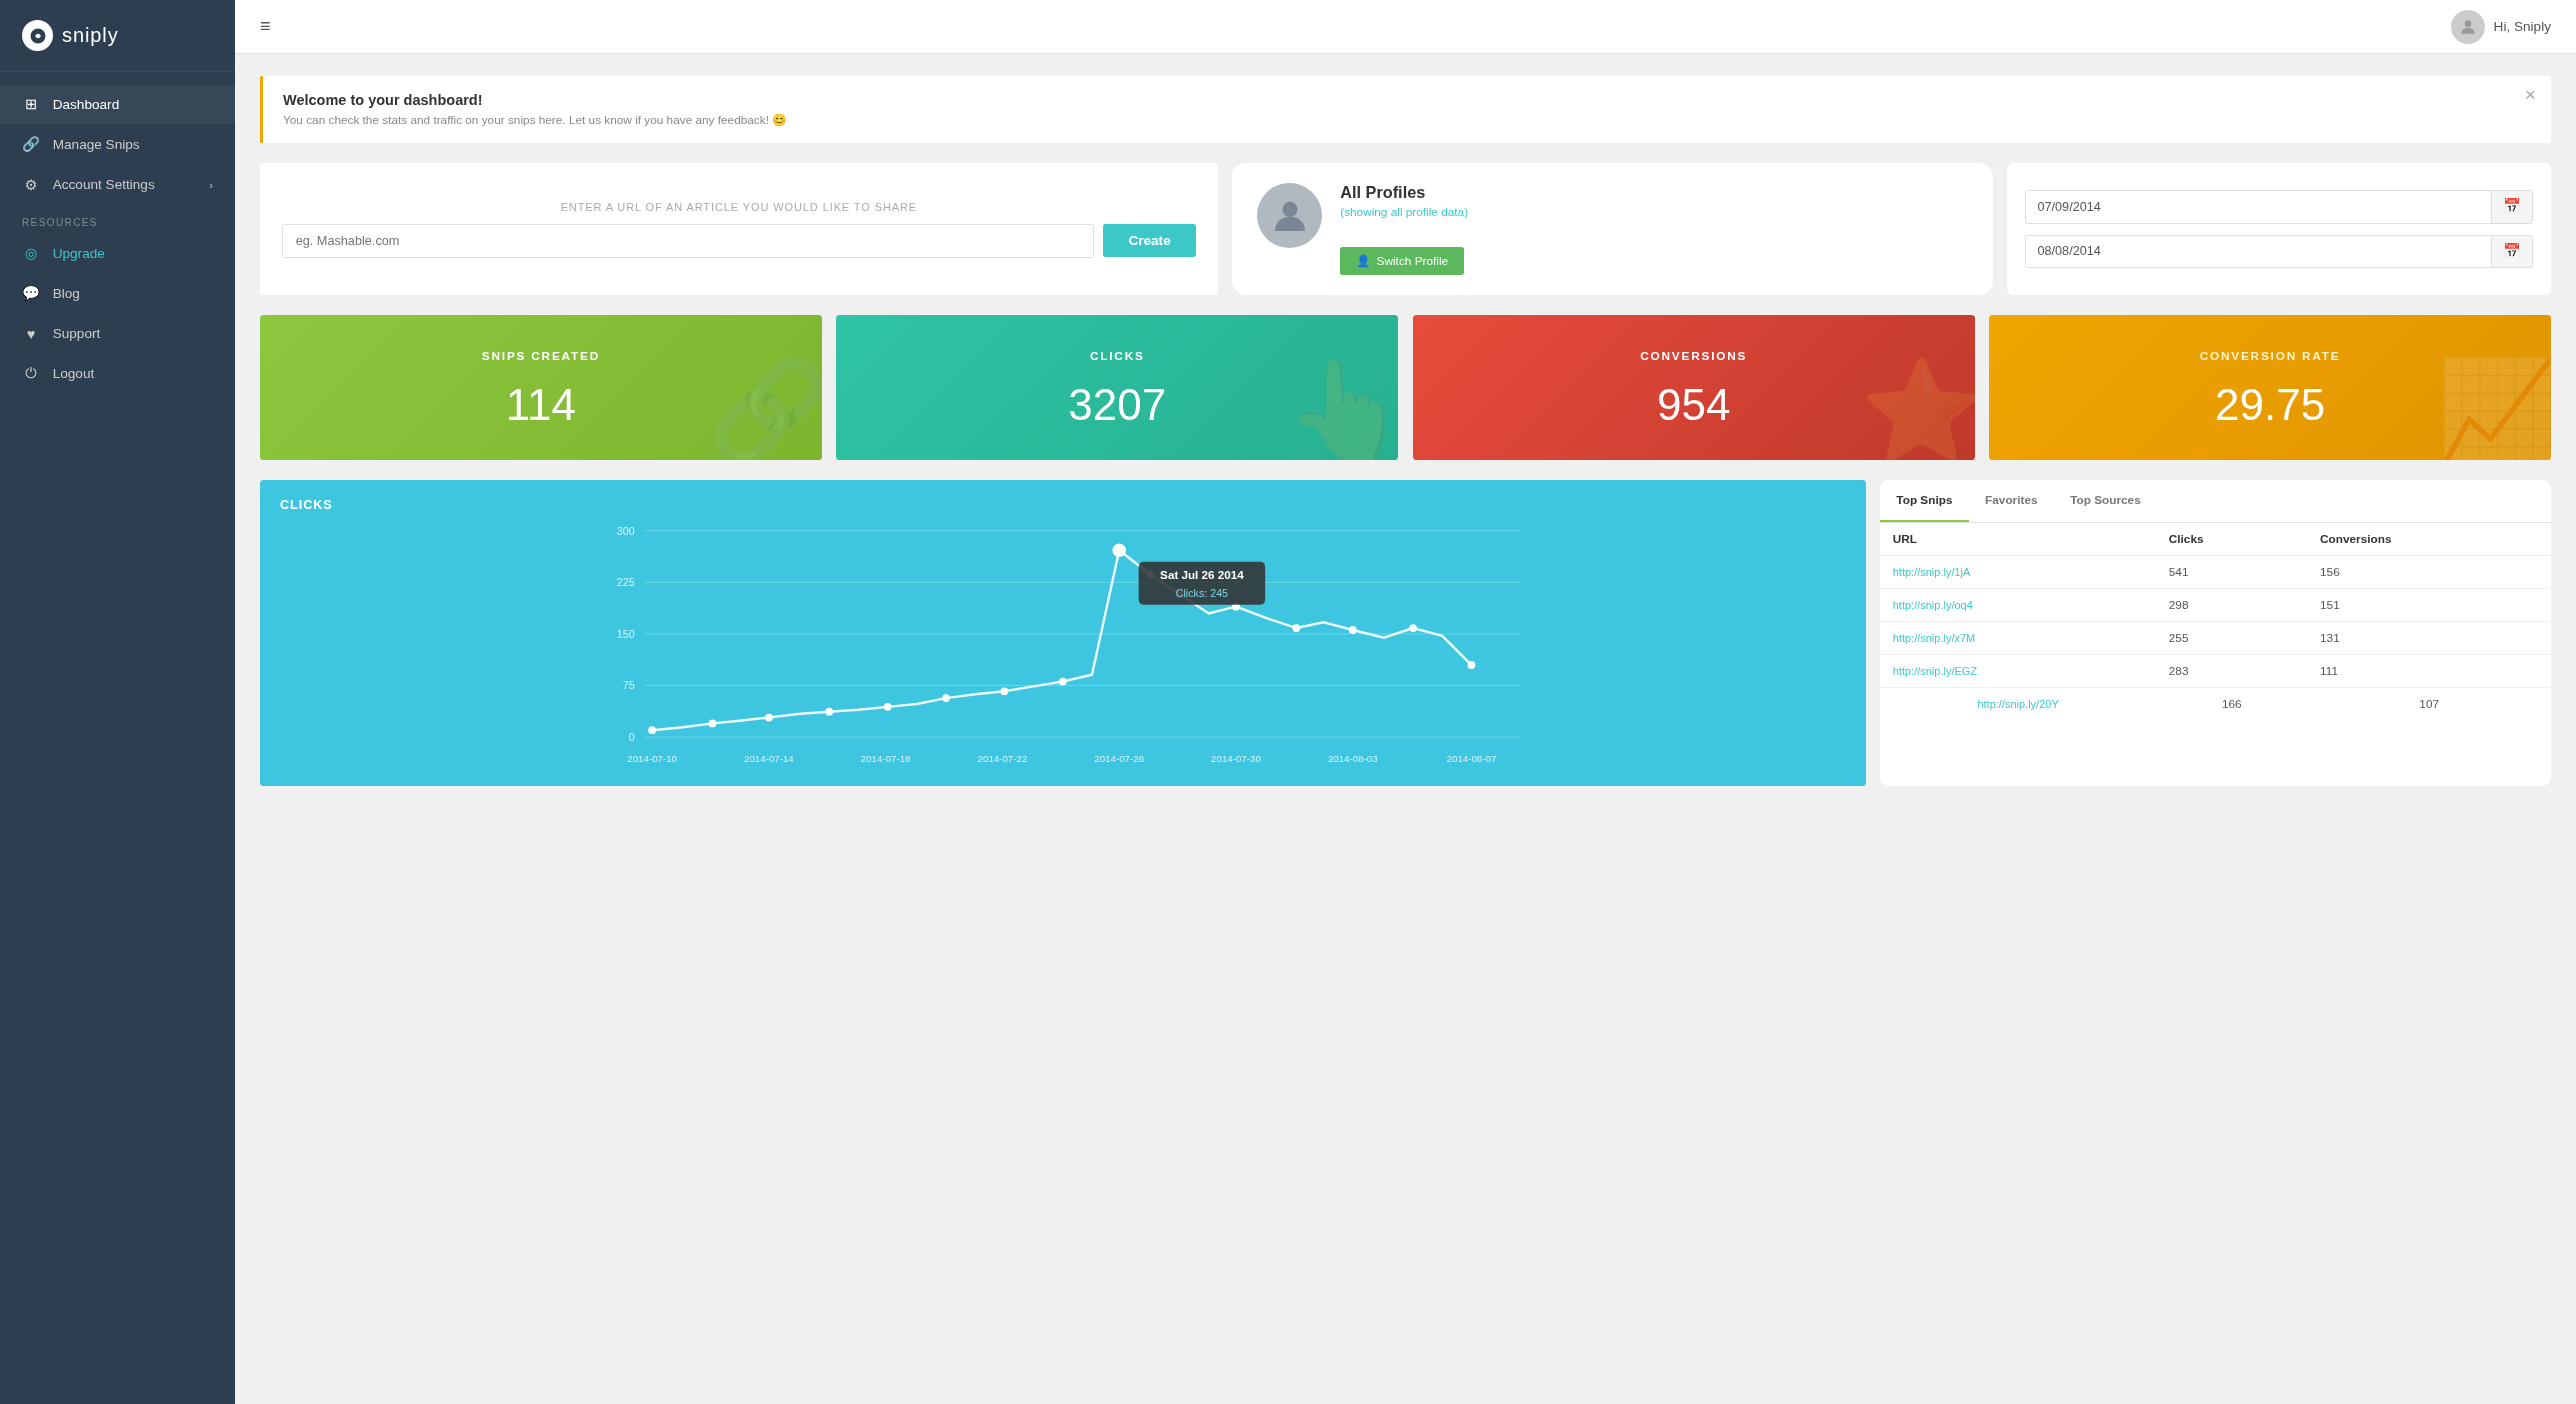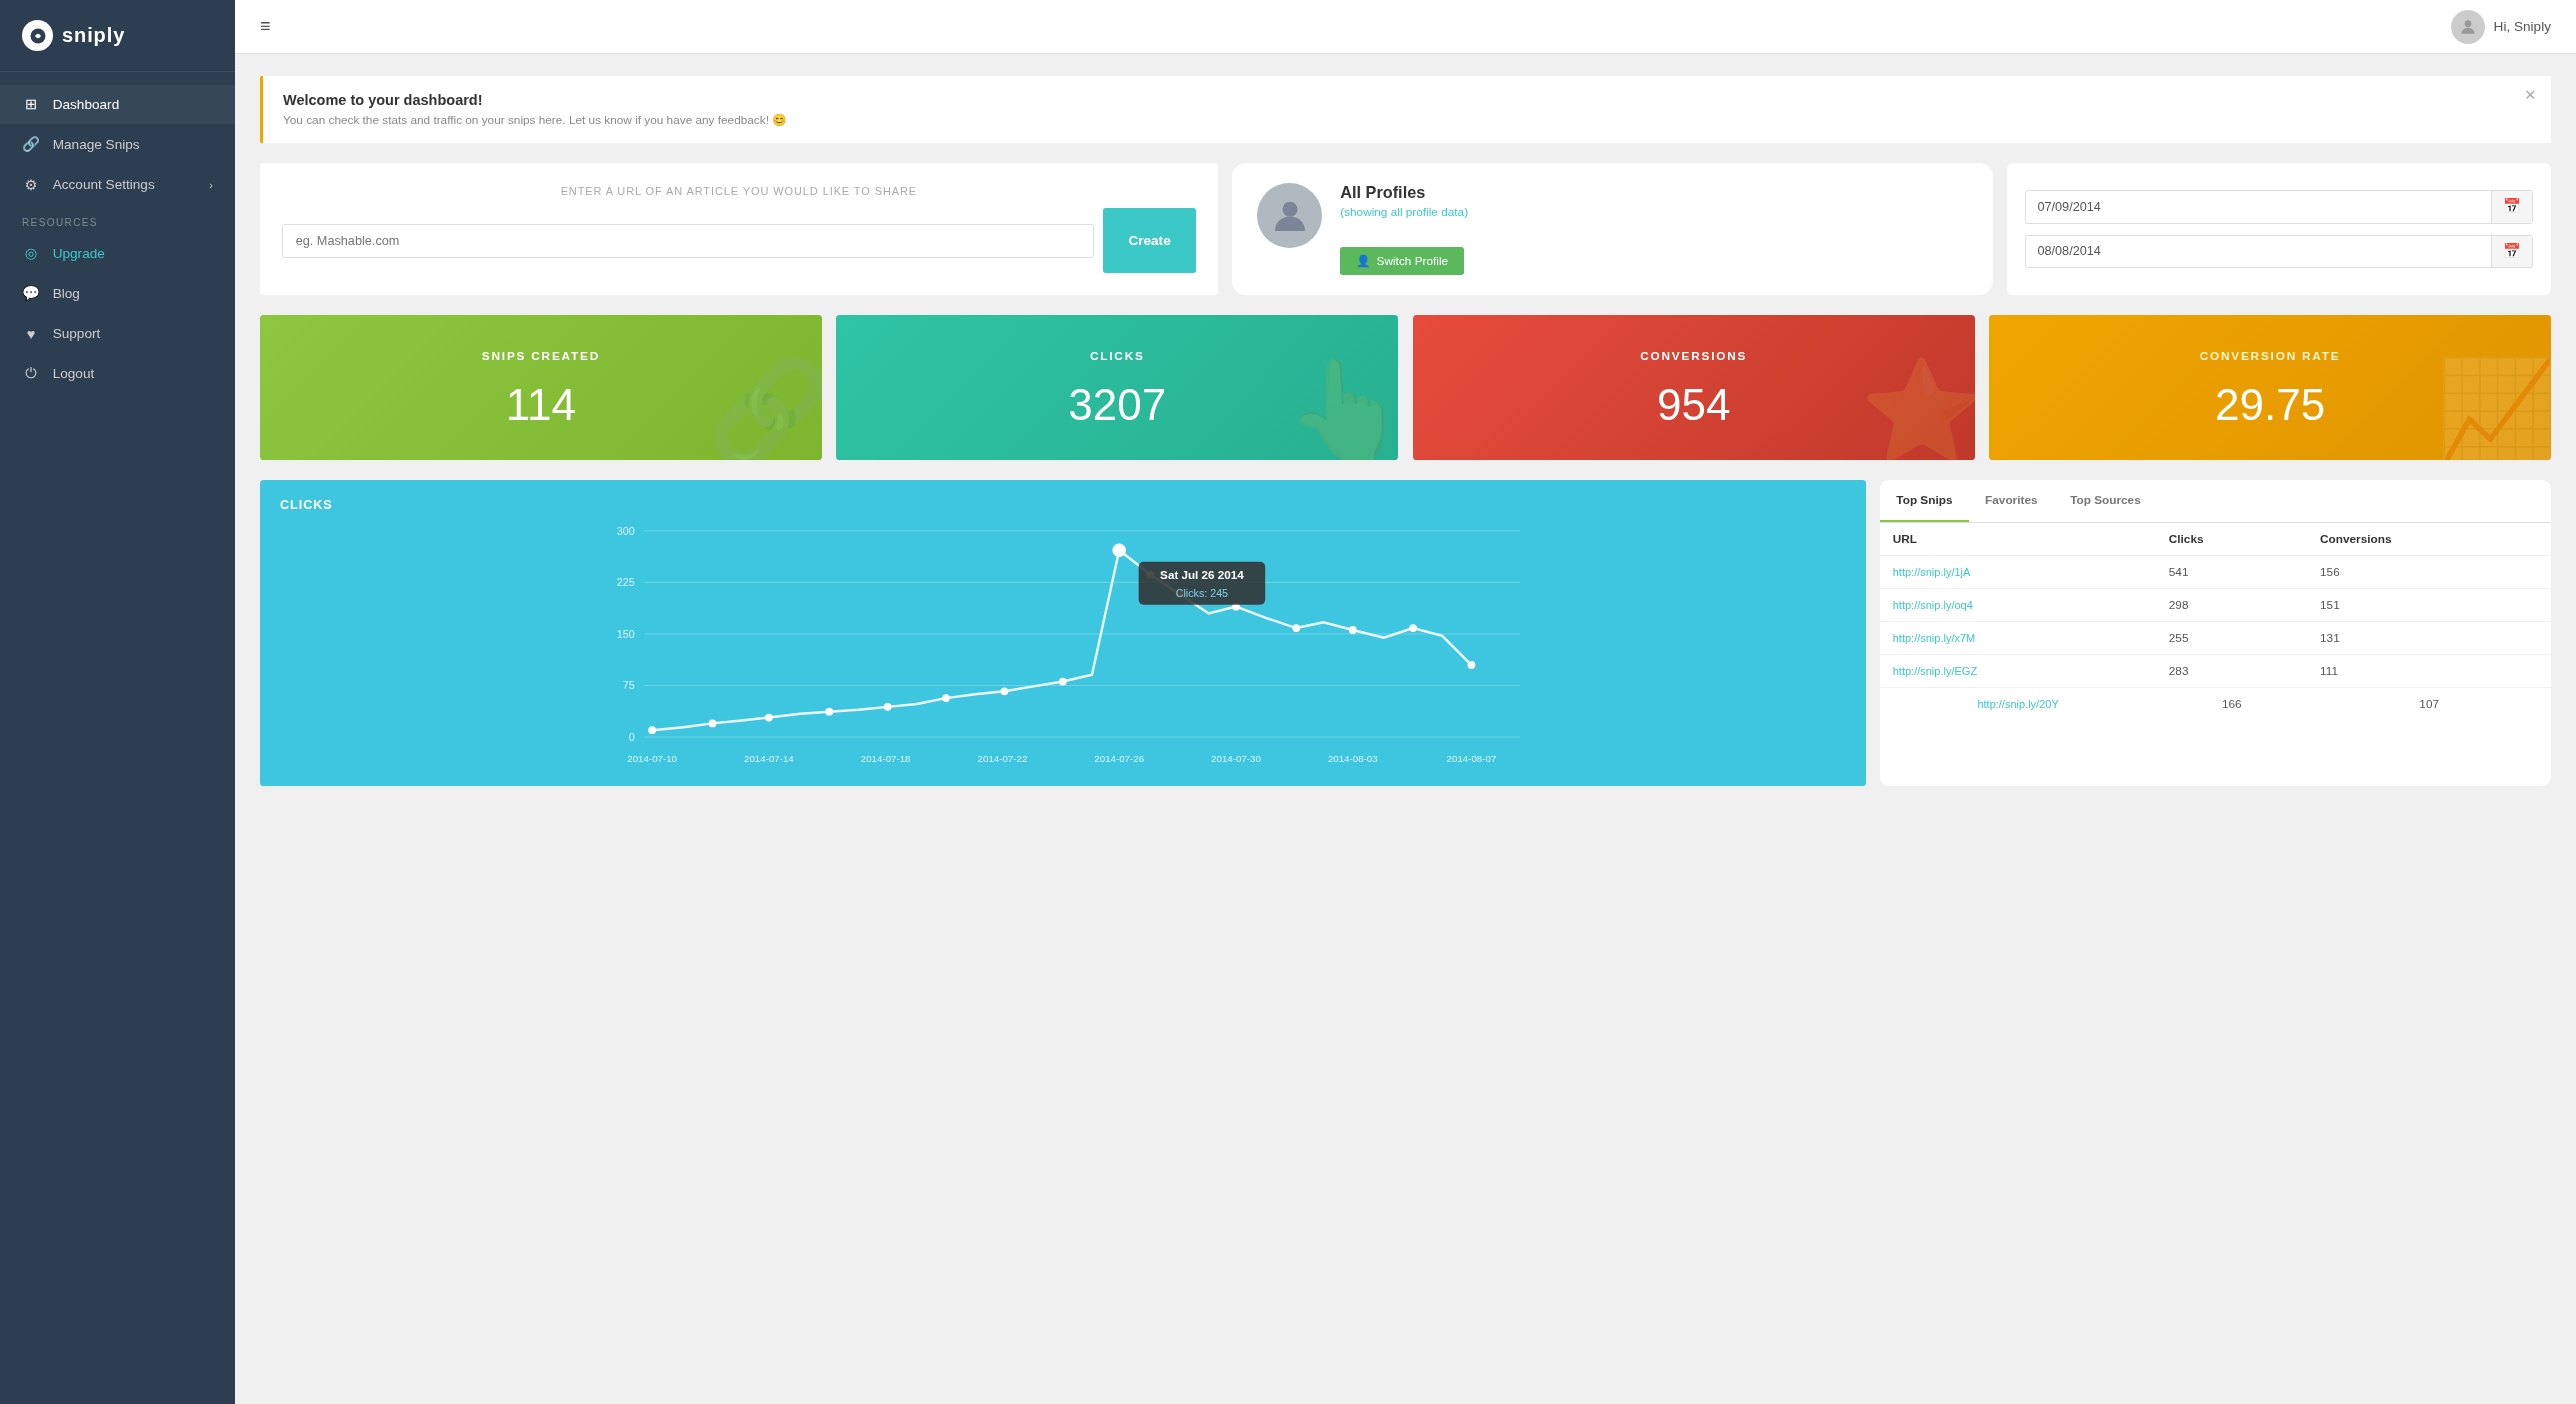--- a/index.html
+++ b/index.html
@@ -22,21 +22,21 @@
       gap: 9px;
       border-bottom: 0.9px solid rgba(255,255,255,0.07);
     }
     .logo-icon {
       width: 31px; height: 31px;
       background: #fff;
       border-radius: 50%;
       display: flex; align-items: center; justify-content: center;
     }
     .logo-icon svg { width: 18px; height: 18px; }
-    .logo-text { font-size: 20px; font-weight: 700; color: #fff; letter-spacing: 0.9px; }
+    .logo-text { font-size: 20px; font-weight: 400; color: #fff; letter-spacing: 0.9px; }
     .sidebar-nav { padding: 12.7px 0; flex: 1; }
     .nav-item {
       display: flex; align-items: center; gap: 12.7px;
       padding: 11.8px 22px;
       cursor: pointer;
       color: #ccc;
       font-size: 13.6px;
       transition: background 0.15s;
       position: relative;
     }
@@ -132,21 +132,21 @@
       padding: 9px 12.7px;
       font-size: 12.7px;
       color: #aaa;
       outline: none;
     }
     .create-btn {
       background: #3dc8c8;
       color: #fff;
       border: none;
       border-radius: 2.7px;
-      padding: 25px 25px;
+      padding: 9px 25px;
       font-size: 13.6px;
       cursor: pointer;
       font-weight: 600;
     }
     .profile-card {
       background: #fff;
       border-radius: 14px;
       padding: 20px 25px;
       flex: 1.4;
       display: flex;

